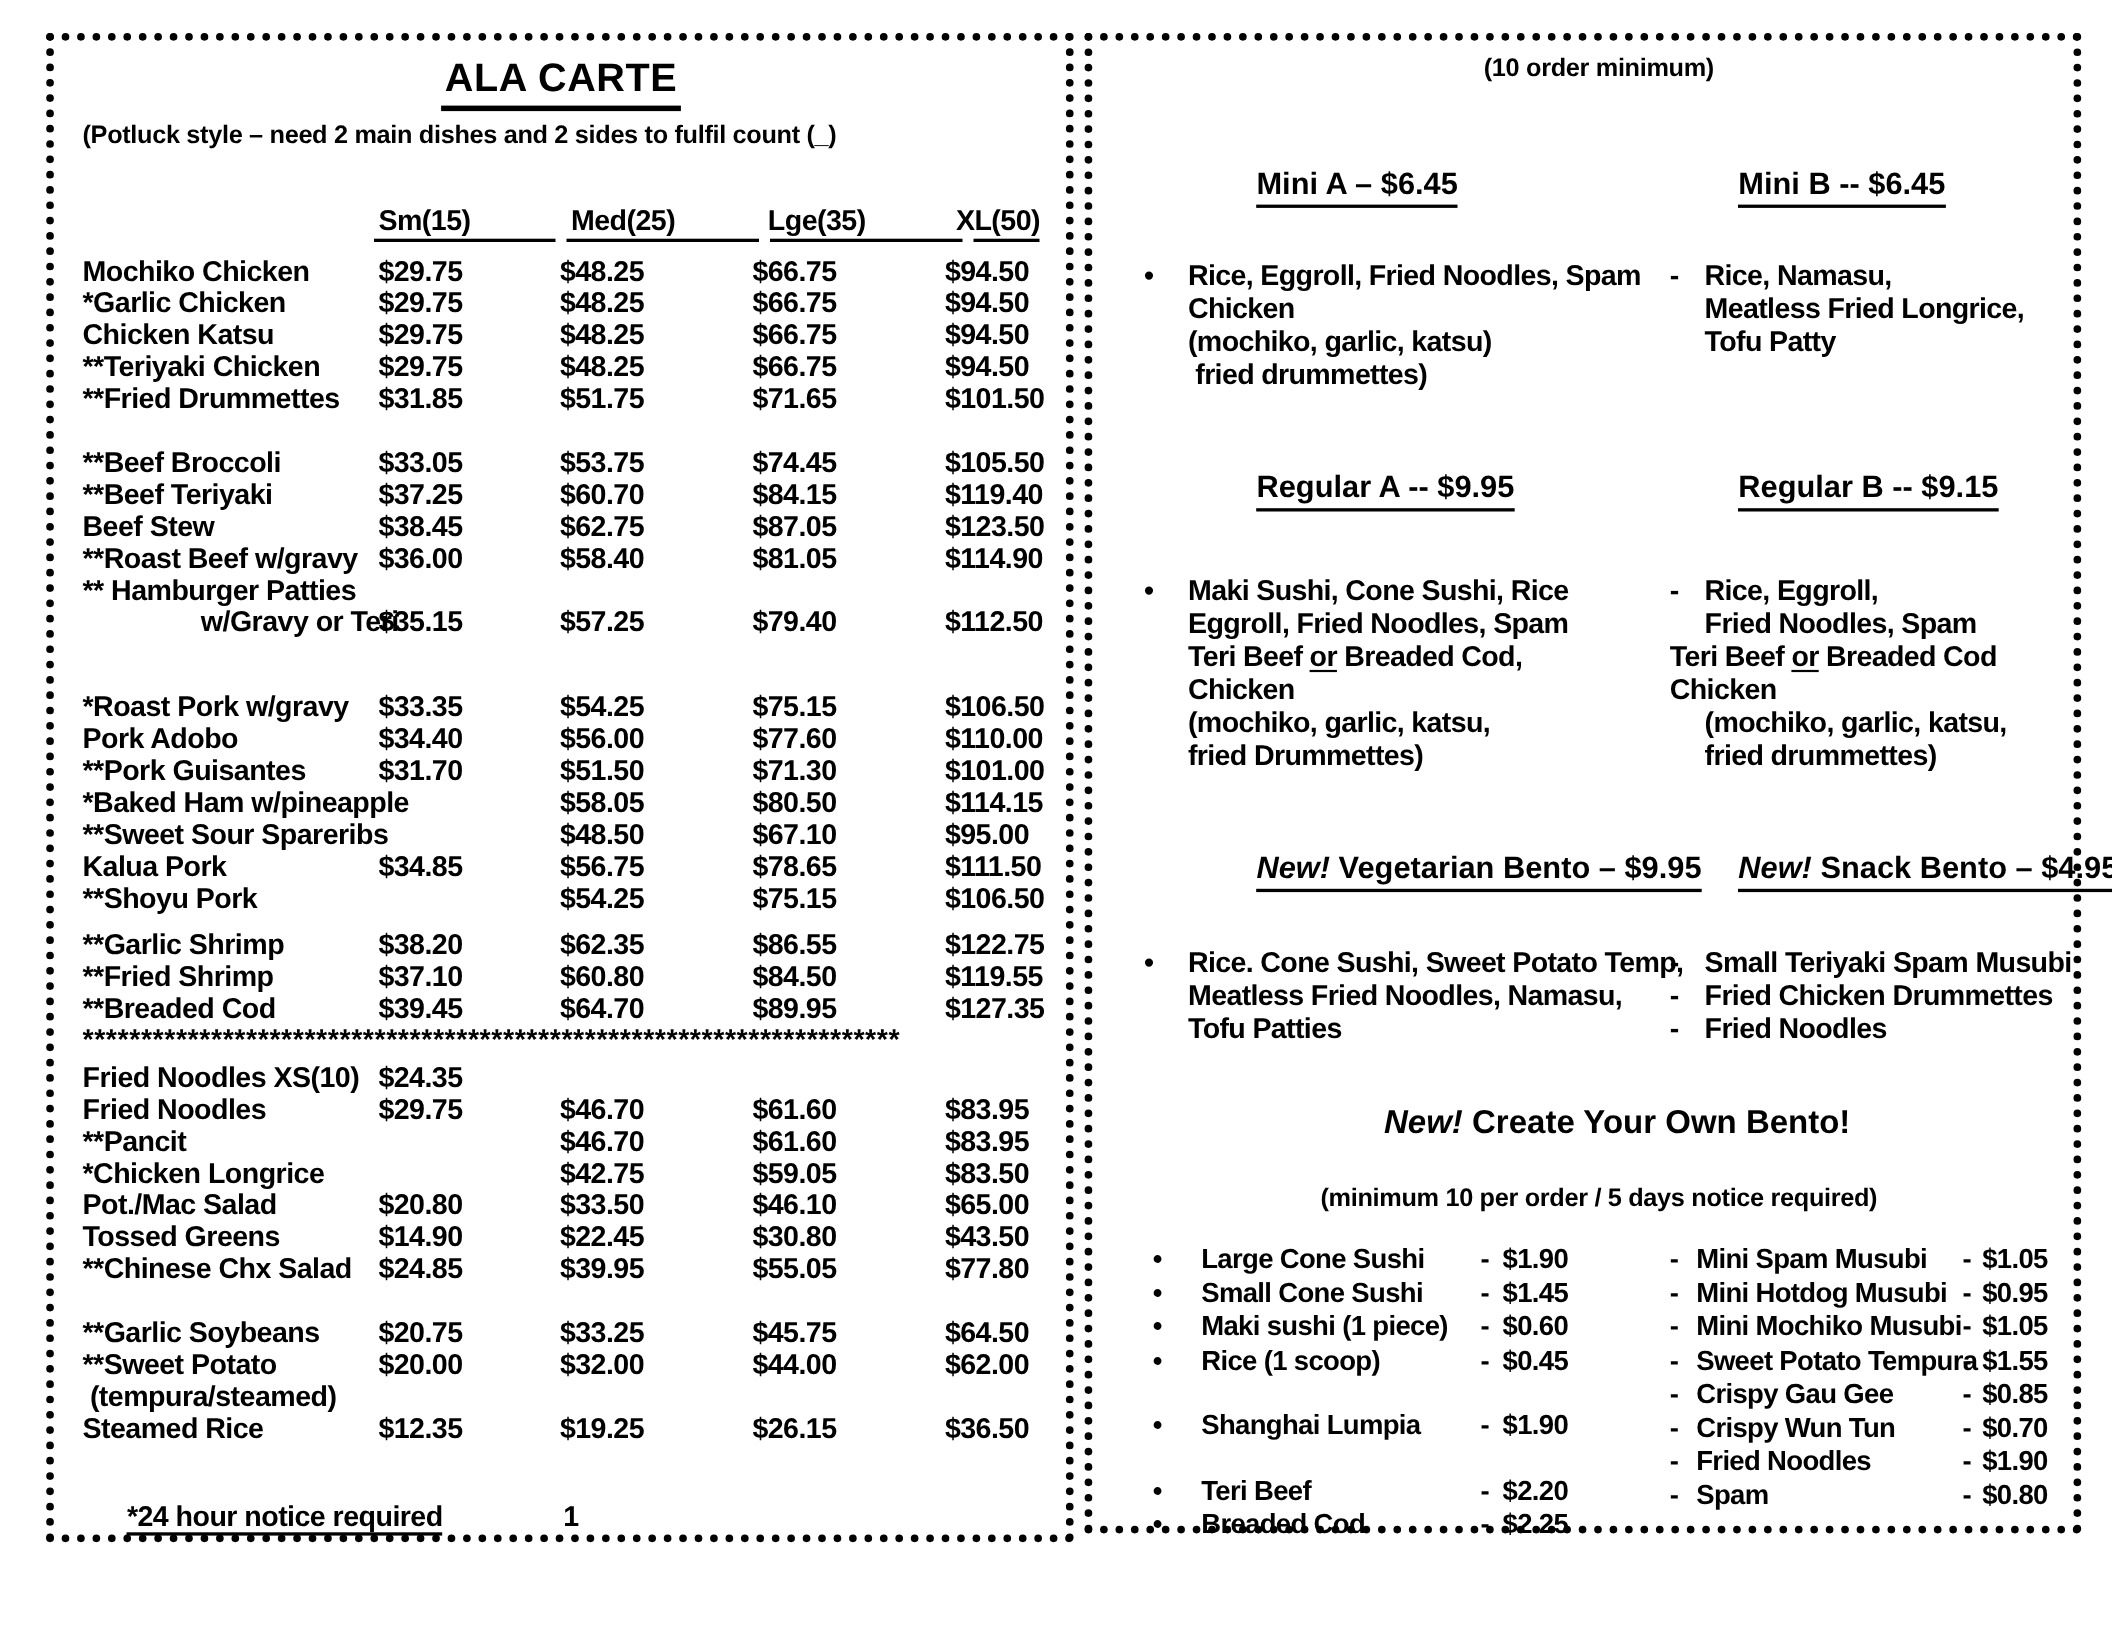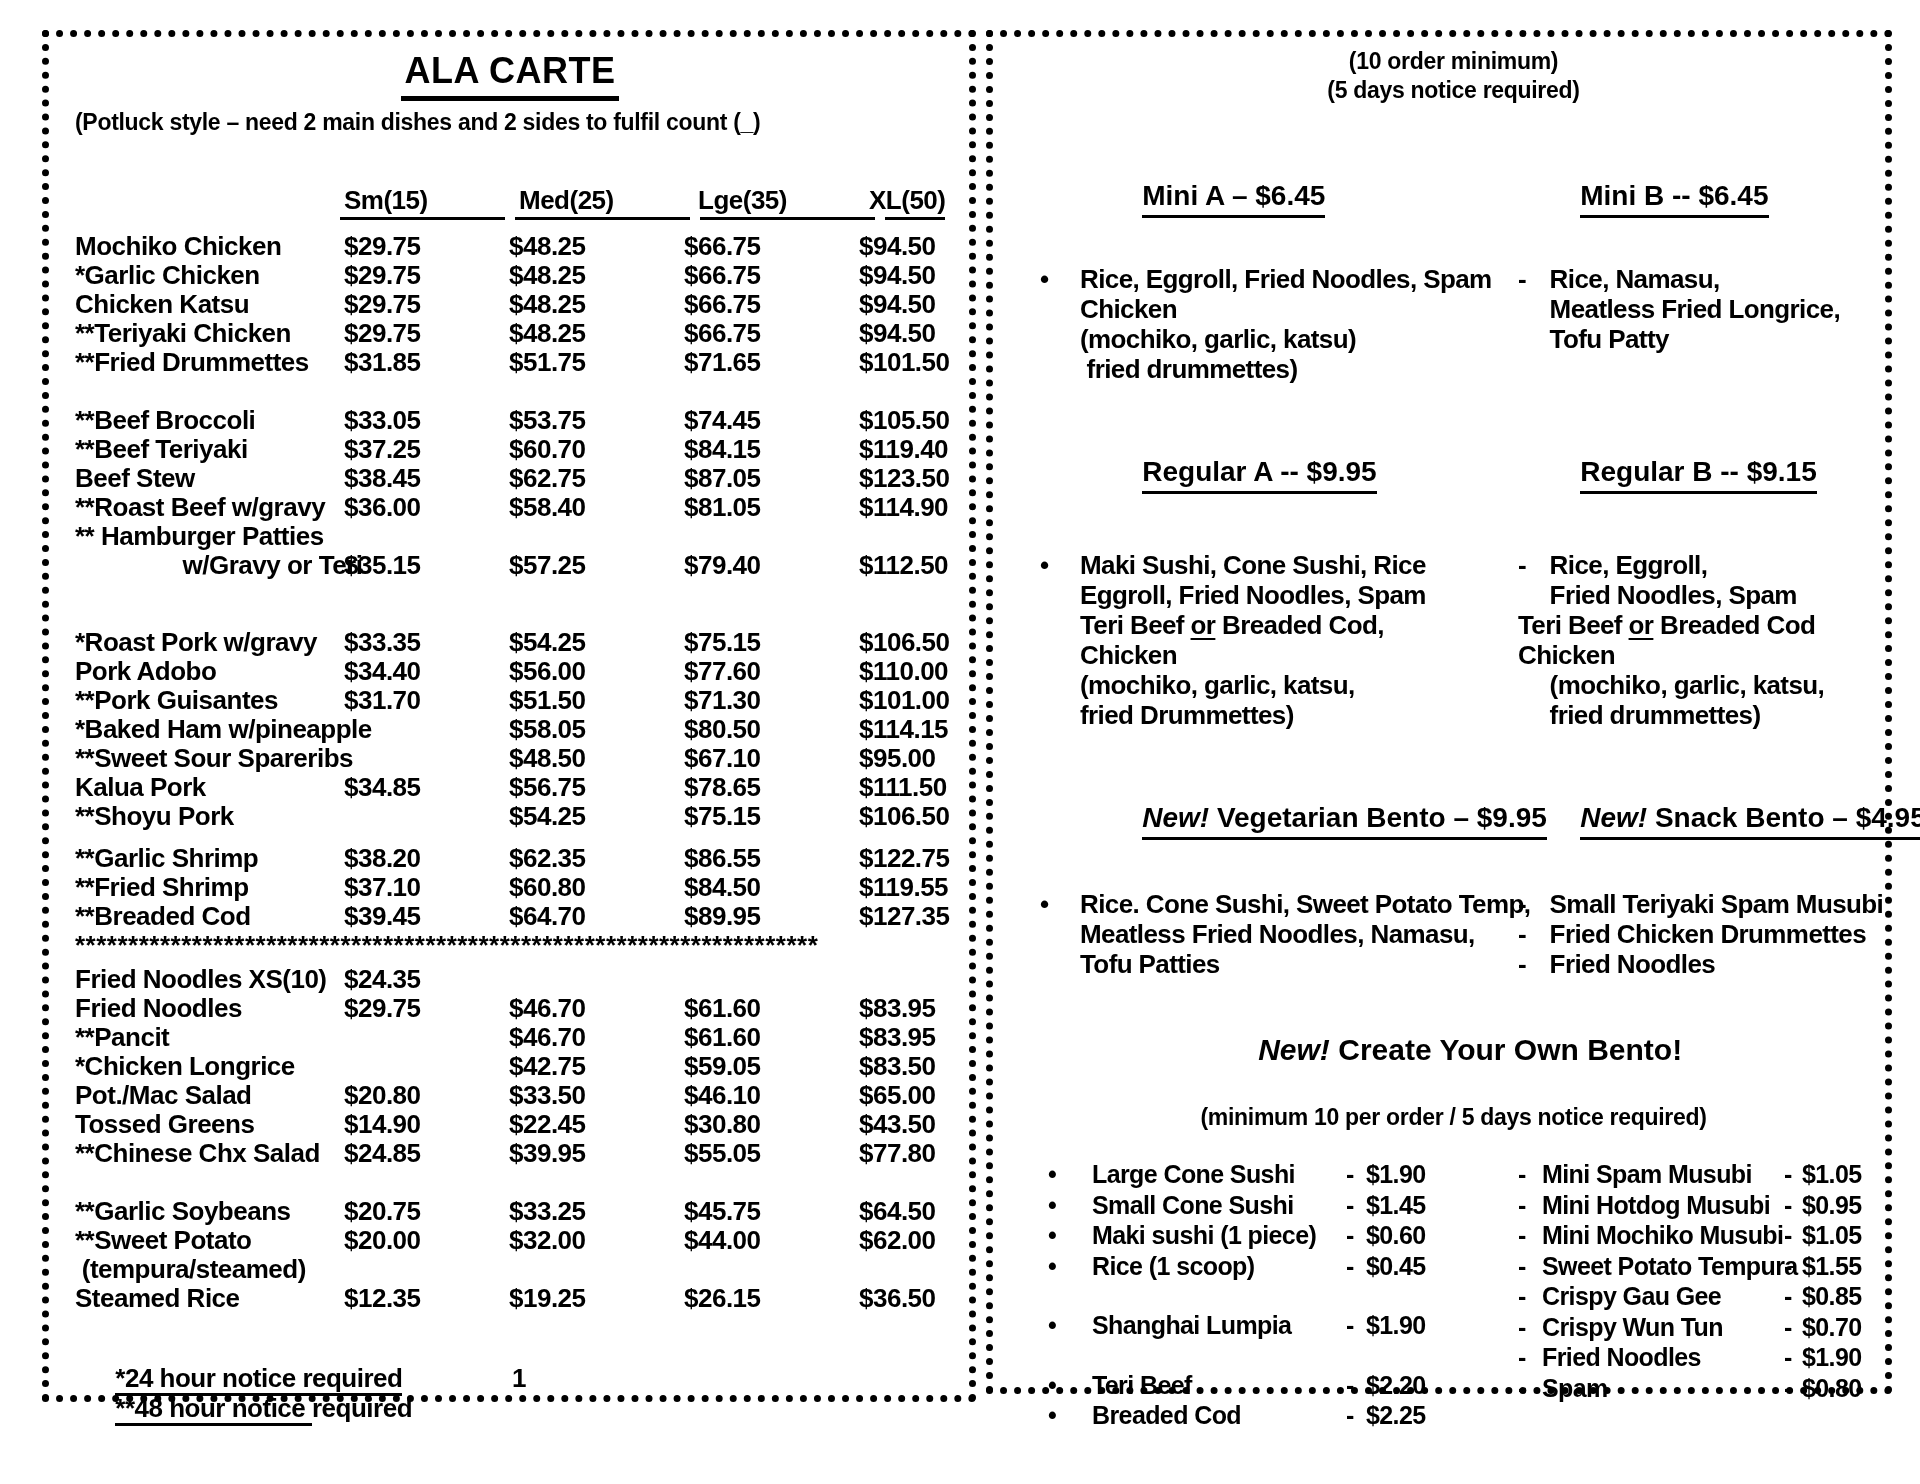--- a/index.html
+++ b/index.html
@@ -383,31 +383,27 @@
           <span class="c-p">$36.50</span>
         </div>
 
     </div>
   </div>
 
   <div class="footnotes">
     <div class="fnline">
       <span class="fn-u">*24 hour notice required</span>
     </div>
-    <div class="fnline">
-      <span class="fn-u">**48 hour notice </span><span>required</span>
-    </div>
     <span class="pageno-left">1</span>
   </div>
 </div>
 
 <div class="page" id="page-right">
   <div class="subs">
     <div>(10 order minimum)</div>
-    <div>(5 days notice required)</div>
   </div>
 
   <div class="bsections">
 
     <div class="bsec col-a">
       <div class="bheading">
         <span class="hline">Mini A – $6.45</span>
       </div>
       <div class="blines">
 

